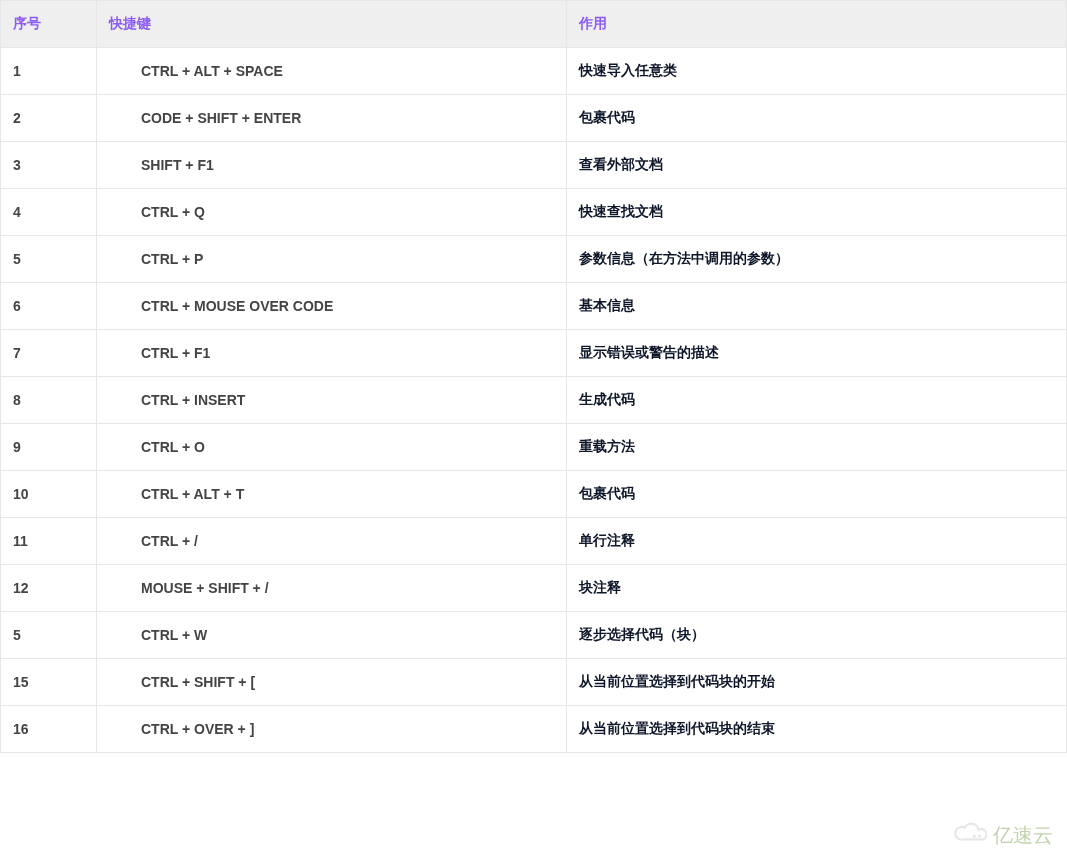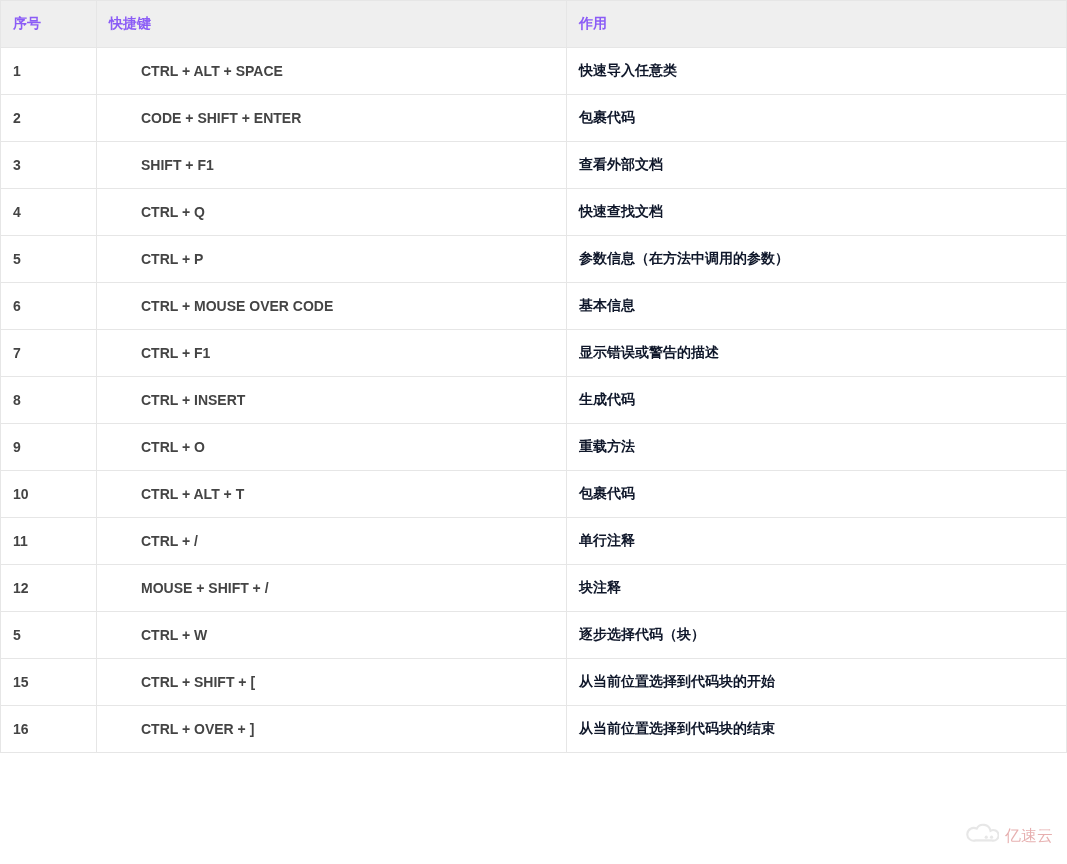--- a/index.html
+++ b/index.html
@@ -51,22 +51,22 @@
   th.col-index { width: 96px; }
   th.col-shortcut { width: 470px; }
   .watermark {
     position: fixed;
     right: 14px;
     bottom: 14px;
     opacity: 0.35;
     display: flex;
     align-items: center;
     gap: 6px;
-    color: #b91c1c;
-    font-size: 16px;
+    color: #4d7c0f;
+    font-size: 20px;
     pointer-events: none;
   }
   .watermark svg { width: 34px; height: 24px; }
 </style>
 </head>
 <body>
 
 <div class="table-wrap">
   <table>
     <thead>

